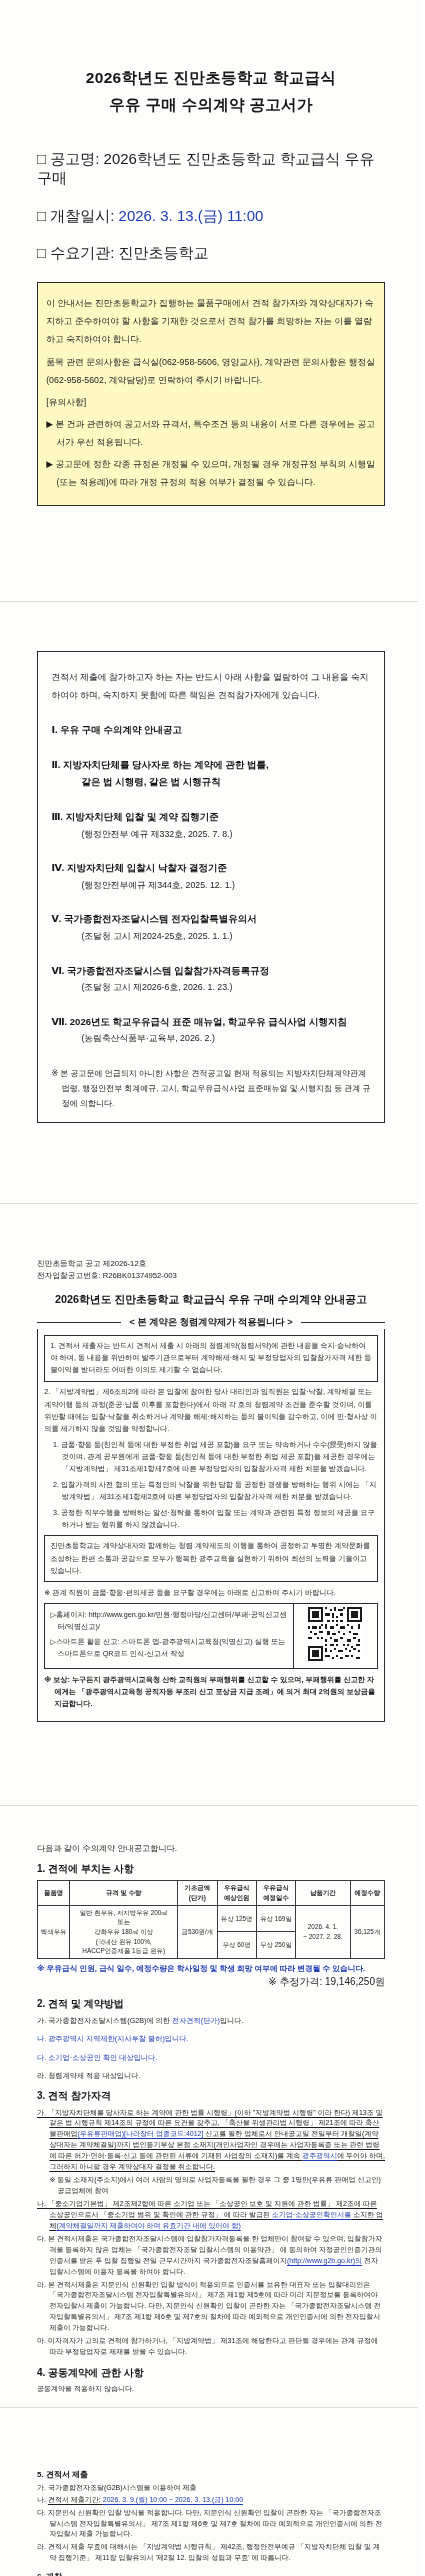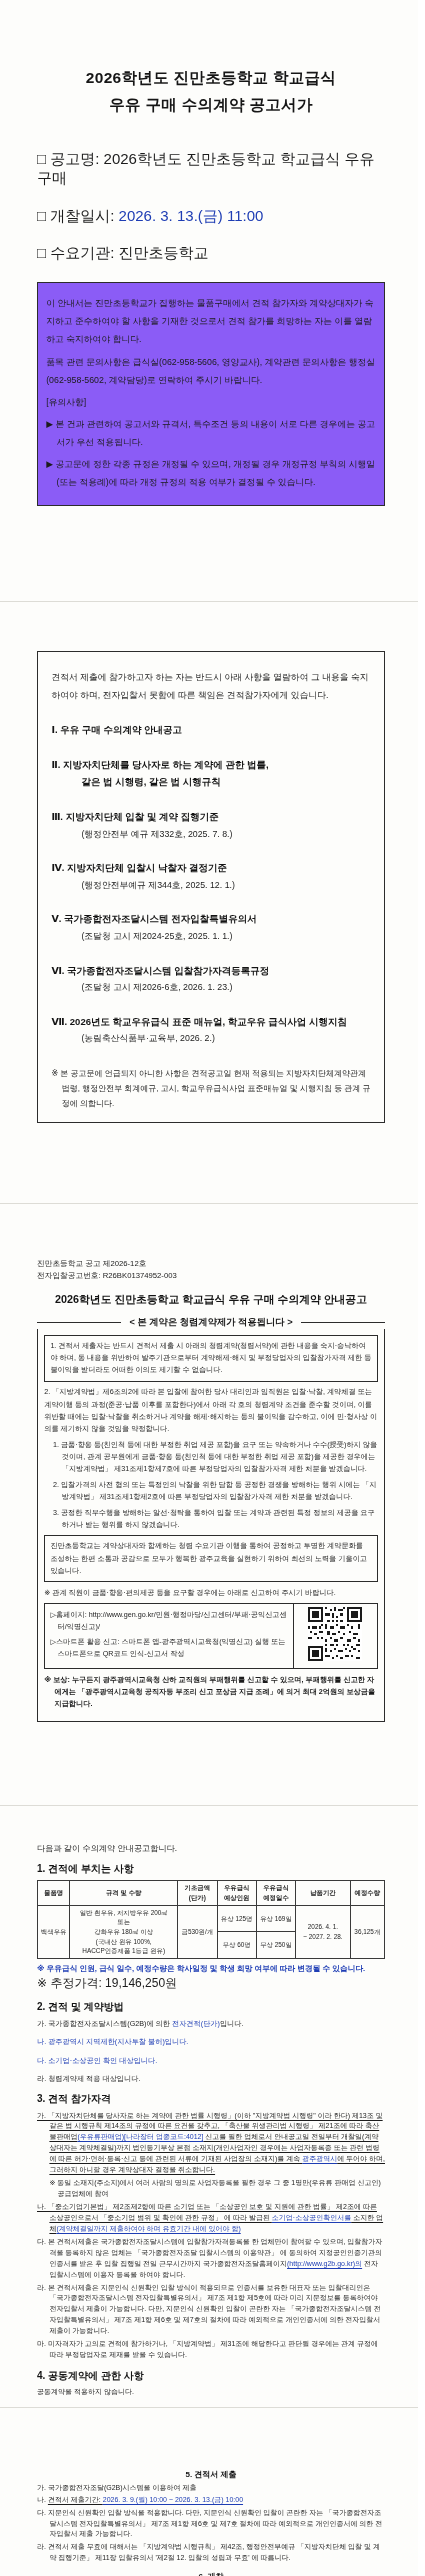--- a/index.html
+++ b/index.html
@@ -15,21 +15,21 @@
   
   .blue { color:#1e3db4; }
   .bold { font-weight:normal; }
   .u { text-decoration:underline; text-underline-offset:1.5px; }
   .hang { padding-left:10.3px; text-indent:-10.3px; }
 
   
   .p1-title { padding-top:65px; margin:0; text-align:center; font-size:15.5px; line-height:1.72; font-weight:bold; color:#161616; letter-spacing:0.3px; }
   .p1-items { margin-top:32px; font-size:15px; }
   .p1-items p { margin:0 0 18.5px; }
-  .p1-box { margin-top:6.2px; border:1.3px solid #2c2c2c; background:#8b5cf6; padding:11.3px 8.2px 9.3px; font-size:8.8px; line-height:2.06; }
+  .p1-box { margin-top:6.2px; border:1.3px solid #2c2c2c; background:#fef9c3; padding:11.3px 8.2px 9.3px; font-size:8.8px; line-height:2.06; }
   .p1-box p { margin:0 0 4.1px; }
 
   
   .p2-box { margin-top:49px; border:1.3px solid #2c2c2c; padding:15.5px 13.4px 10.3px; min-height:464px; box-sizing:border-box; }
   .p2-intro { font-size:8.8px; line-height:2.05; margin:0 0 19.6px; }
   .toc-item { margin-bottom:20.6px; }
   .toc-t { font-weight:bold; font-size:9.5px; line-height:1.5; margin:0; color:#141414; }
   .toc-s { font-size:8.8px; line-height:1.5; margin:3.1px 0 0; padding-left:30px; }
   .toc-s.b { font-weight:bold; font-size:9.5px; color:#141414; }
   .p2-note { font-size:8px; line-height:1.9; margin:0; padding-left:10.3px; text-indent:-10.3px; }
@@ -53,28 +53,28 @@
   .p3-report .cell-qr { width:77px; text-align:center; padding:3.1px; }
   .p3-reward { padding-left:10.3px; text-indent:-10.3px;font-weight:bold; }
 
   
   .p4-intro { padding-top:37px; margin:0; font-size:8.2px; }
   .sec-title { font-weight:bold; font-size:10px; margin:8.2px 0 4.1px; color:#141414; }
   table.spec { border-collapse:collapse; width:100%; font-size:6.4px; text-align:center; table-layout:fixed; margin-top:2.1px; }
   table.spec th, table.spec td { border:0.8px solid #3a3a3a; padding:2.1px 1.5px; line-height:1.5; white-space:pre-line; vertical-align:middle; }
   table.spec th { font-weight:bold; }
   .p4-note1 { margin:4.6px 0 1px; font-size:7.7px; font-weight:bold; }
-  .p4-note2 { margin:1px 0 0; font-size:12px; }
+  .p4-note2 { margin:1px 0 0; font-size:10px;text-align:right; }
   .li { font-size:7px; line-height:1.56; margin:0 0 2.1px; padding-left:12.4px; text-indent:-12.4px; }
   .li-wide { margin-bottom:7.2px; font-size:7.2px; }
   .p4-note3 { font-size:7px; line-height:1.56; margin:0 0 2.1px; padding-left:20.6px; text-indent:-8.2px; }
 
   
   .p5-first { padding-top:54px !important; }
-  .p5 .sec-title, .p6 .sec-title { font-size:8px; margin:7.2px 0 2.6px;text-align:center; }
+  .p5 .sec-title, .p6 .sec-title { font-size:8px; margin:7.2px 0 2.6px; }
   .p5 .li, .p6 .li { margin-bottom:1.5px; }
 </style>
 </head>
 <body>
 
 <div class="doc">
 
   <section class="page">
     <h1 class="p1-title">
       <span>2026학년도 진만초등학교 학교급식</span><br>
@@ -89,21 +89,21 @@
       <p>이 안내서는 진만초등학교가 집행하는 물품구매에서 견적 참가자와 계약상대자가 숙지하고 준수하여야 할 사항을 기재한 것으로서 견적 참가를 희망하는 자는 이를 열람하고 숙지하여야 합니다.</p>
       <p>품목 관련 문의사항은 급식실(062-958-5606, 영양교사), 계약관련 문의사항은 행정실(062-958-5602, 계약담당)로 연락하여 주시기 바랍니다.</p>
       <p>[유의사항]</p>
       <p class="hang">▶ 본 건과 관련하여 공고서와 규격서, 특수조건 등의 내용이 서로 다른 경우에는 공고서가 우선 적용됩니다.</p>
       <p class="hang">▶ 공고문에 정한 각종 규정은 개정될 수 있으며, 개정될 경우 개정규정 부칙의 시행일(또는 적용례)에 따라 개정 규정의 적용 여부가 결정될 수 있습니다.</p>
     </div>
   </section>
 
   <section class="page">
     <div class="p2-box">
-      <p class="p2-intro">견적서 제출에 참가하고자 하는 자는 반드시 아래 사항을 열람하여 그 내용을 숙지하여야 하며, 전자입찰서 못함에 따른 책임은 견적참가자에게 있습니다.</p>
+      <p class="p2-intro">견적서 제출에 참가하고자 하는 자는 반드시 아래 사항을 열람하여 그 내용을 숙지하여야 하며, 숙지하지 못함에 따른 책임은 견적참가자에게 있습니다.</p>
 
       <div class="toc-item">
         <p class="toc-t">Ⅰ. 우유 구매 수의계약 안내공고</p>
       </div>
       <div class="toc-item">
         <p class="toc-t">Ⅱ. 지방자치단체를 당사자로 하는 계약에 관한 법률,</p>
         <p class="toc-s b">같은 법 시행령, 같은 법 시행규칙</p>
       </div>
       <div class="toc-item">
         <p class="toc-t">Ⅲ. 지방자치단체 입찰 및 계약 집행기준</p>
@@ -143,21 +143,21 @@
 
     <div class="p3-box">
       <div class="p3-inbox">
         <p>1. 견적서 제출자는 반드시 견적서 제출 시 아래의 청렴계약(청렴서약)에 관한 내용을 숙지·승낙하여야 하며, 동 내용을 위반하여 발주기관으로부터 계약해제·해지 및 부정당업자의 입찰참가자격 제한 등 불이익을 받더라도 어떠한 이의도 제기할 수 없습니다.</p>
       </div>
       <p>2. 「지방계약법」제6조의2에 따라 본 입찰에 참여한 당사 대리인과 임직원은 입찰·낙찰, 계약체결 또는 계약이행 등의 과정(준공·납품 이후를 포함한다)에서 아래 각 호의 청렴계약 조건을 준수할 것이며, 이를 위반할 때에는 입찰·낙찰을 취소하거나 계약을 해제·해지하는 등의 불이익을 감수하고, 이에 민·형사상 이의를 제기하지 않을 것임을 약정합니다.</p>
       <p class="p3-sub">1. 금품·향응 등(친인척 등에 대한 부정한 취업 제공 포함)을 요구 또는 약속하거나 수수(授受)하지 않을 것이며, 관계 공무원에게 금품·향응 등(친인척 등에 대한 부정한 취업 제공 포함)을 제공한 경우에는 「지방계약법」 제31조제1항제7호에 따른 부정당업자의 입찰참가자격 제한 처분을 받겠습니다.</p>
       <p class="p3-sub">2. 입찰가격의 사전 협의 또는 특정인의 낙찰을 위한 담합 등 공정한 경쟁을 방해하는 행위 시에는 「지방계약법」 제31조제1항제2호에 따른 부정당업자의 입찰참가자격 제한 처분을 받겠습니다.</p>
       <p class="p3-sub">3. 공정한 직무수행을 방해하는 알선·청탁을 통하여 입찰 또는 계약과 관련된 특정 정보의 제공을 요구하거나 받는 행위를 하지 않겠습니다.</p>
       <div class="p3-inbox">
-        <p>진만초등학교는 계약상대자와 함께하는 청렴 수요기관 이행을 통하여 공정하고 투명한 계약문화를 조성하는 한편 소통과 공감으로 모두가 행복한 광주교육을 실현하기 위하여 최선의 노력을 기울이고 있습니다.</p>
+        <p>진만초등학교는 계약상대자와 함께하는 청렴 계약제도의 이행을 통하여 공정하고 투명한 계약문화를 조성하는 한편 소통과 공감으로 모두가 행복한 광주교육을 실현하기 위하여 최선의 노력을 기울이고 있습니다.</p>
       </div>
       <p>※ 관계 직원이 금품·향응·편의제공 등을 요구할 경우에는 아래로 신고하여 주시기 바랍니다.</p>
       <table class="p3-report">
         <tbody>
             <tr>
           <td class="cell-text">
             <p>▷홈페이지: http://www.gen.go.kr/민원·행정마당/신고센터/부패·공익신고센터/익명신고)/</p>
             <p>▷스마트폰 활용 신고: 스마트폰 앱-광주광역시교육청(익명신고) 실행 또는 스마트폰으로 QR코드 인식-신고서 작성</p>
           </td>
           <td class="cell-qr">

